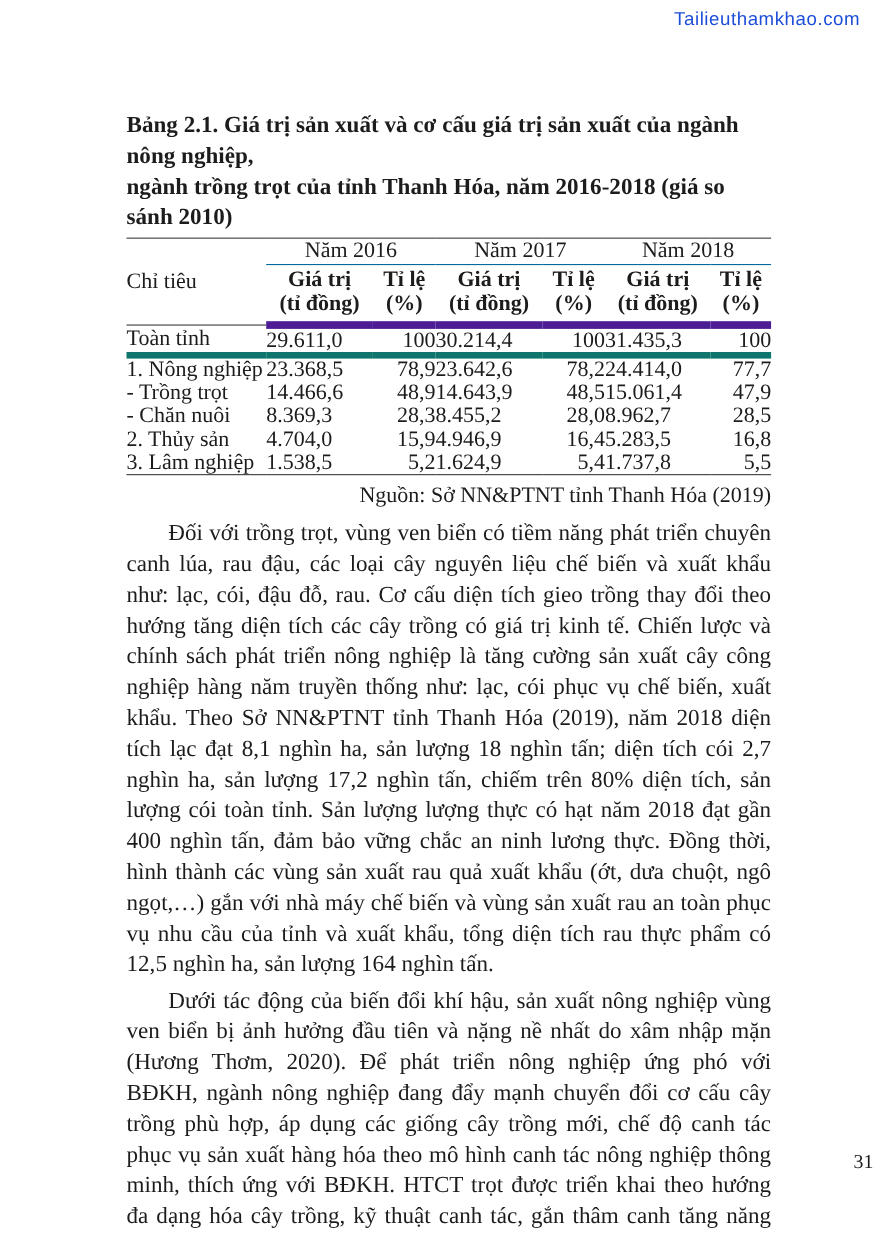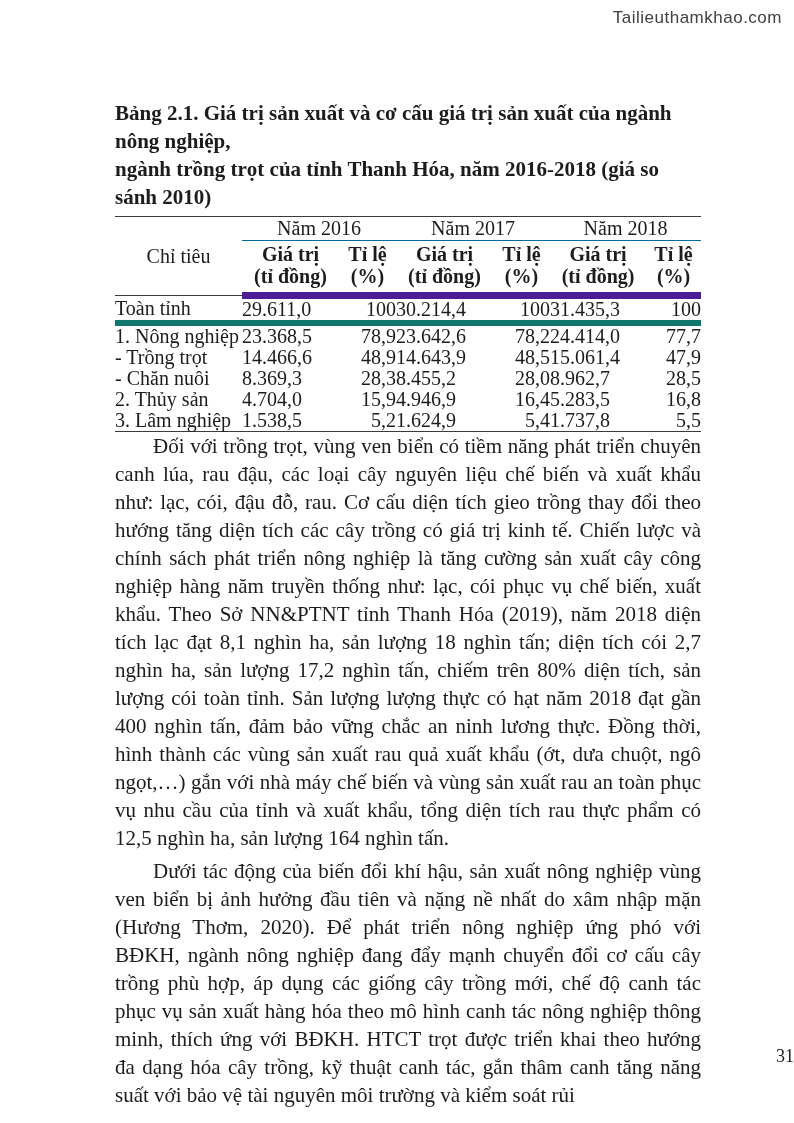--- a/index.html
+++ b/index.html
@@ -11,21 +11,21 @@
     font-family: "Liberation Serif", serif;
     color: #1c1c1c;
     overflow: hidden;
   }
   .watermark {
     position: absolute;
     top: 8px;
     right: 12px;
     font-family: "Liberation Sans", sans-serif;
     font-size: 17px;
-    color: #404040;
+    color: #1d4ed8;
     text-shadow: 1px 1px 0 #ffffff;
     letter-spacing: 0.5px;
   }
   .content {
     position: absolute;
     left: 115px;
     top: 88px;
     width: 586px;
   }
   .body-par {
@@ -48,21 +48,21 @@
     font-size: 20px;
     border-top: 1.5px solid #3a3a3a;
     border-bottom: 1.5px solid #3a3a3a;
     table-layout: fixed;
   }
   table.data-table th, table.data-table td {
     font-weight: normal;
     padding: 0;
   }
   th.rowhead {
-    text-align: center;
+    text-align: left;
     font-weight: bold;
     vertical-align: middle;
     padding-left: 2px;
     border-bottom: 1px solid #3a3a3a;
   }
   th.year {
     font-weight: bold;
     text-align: center;
     padding: 3px 0 3px 0;
     border-bottom: 1px solid #0369a1;
@@ -204,20 +204,21 @@
           <td class="num">1.538,5</td>
           <td class="pct">5,2</td>
           <td class="num">1.624,9</td>
           <td class="pct">5,4</td>
           <td class="num">1.737,8</td>
           <td class="pct">5,5</td>
         </tr>
       </tbody>
     </table>
 
+    <div class="source-line">Nguồn: Sở NN&amp;PTNT tỉnh Thanh Hóa (2019)</div>
 
     <p class="body-par indent">Đối với trồng trọt, vùng ven biển có tiềm năng phát triển chuyên canh lúa, rau đậu, các loại cây nguyên liệu chế biến và xuất khẩu như: lạc, cói, đậu đỗ, rau. Cơ cấu diện tích gieo trồng thay đổi theo hướng tăng diện tích các cây trồng có giá trị kinh tế. Chiến lược và chính sách phát triển nông nghiệp là tăng cường sản xuất cây công nghiệp hàng năm truyền thống như: lạc, cói phục vụ chế biến, xuất khẩu. Theo Sở NN&amp;PTNT tỉnh Thanh Hóa (2019), năm 2018 diện tích lạc đạt 8,1 nghìn ha, sản lượng 18 nghìn tấn; diện tích cói 2,7 nghìn ha, sản lượng 17,2 nghìn tấn, chiếm trên 80% diện tích, sản lượng cói toàn tỉnh. Sản lượng lượng thực có hạt năm 2018 đạt gần 400 nghìn tấn, đảm bảo vững chắc an ninh lương thực. Đồng thời, hình thành các vùng sản xuất rau quả xuất khẩu (ớt, dưa chuột, ngô ngọt,…) gắn với nhà máy chế biến và vùng sản xuất rau an toàn phục vụ nhu cầu của tỉnh và xuất khẩu, tổng diện tích rau thực phẩm có 12,5 nghìn ha, sản lượng 164 nghìn tấn.</p>
     <p class="body-par indent par-gap">Dưới tác động của biến đổi khí hậu, sản xuất nông nghiệp vùng ven biển bị ảnh hưởng đầu tiên và nặng nề nhất do xâm nhập mặn (Hương Thơm, 2020). Để phát triển nông nghiệp ứng phó với BĐKH, ngành nông nghiệp đang đẩy mạnh chuyển đổi cơ cấu cây trồng phù hợp, áp dụng các giống cây trồng mới, chế độ canh tác phục vụ sản xuất hàng hóa theo mô hình canh tác nông nghiệp thông minh, thích ứng với BĐKH. HTCT trọt được triển khai theo hướng đa dạng hóa cây trồng, kỹ thuật canh tác, gắn thâm canh tăng năng suất với bảo vệ tài nguyên môi trường và kiểm soát rủi</p>
 
   </div>
 
   <div class="page-number">31</div>
 
 </div>
 

